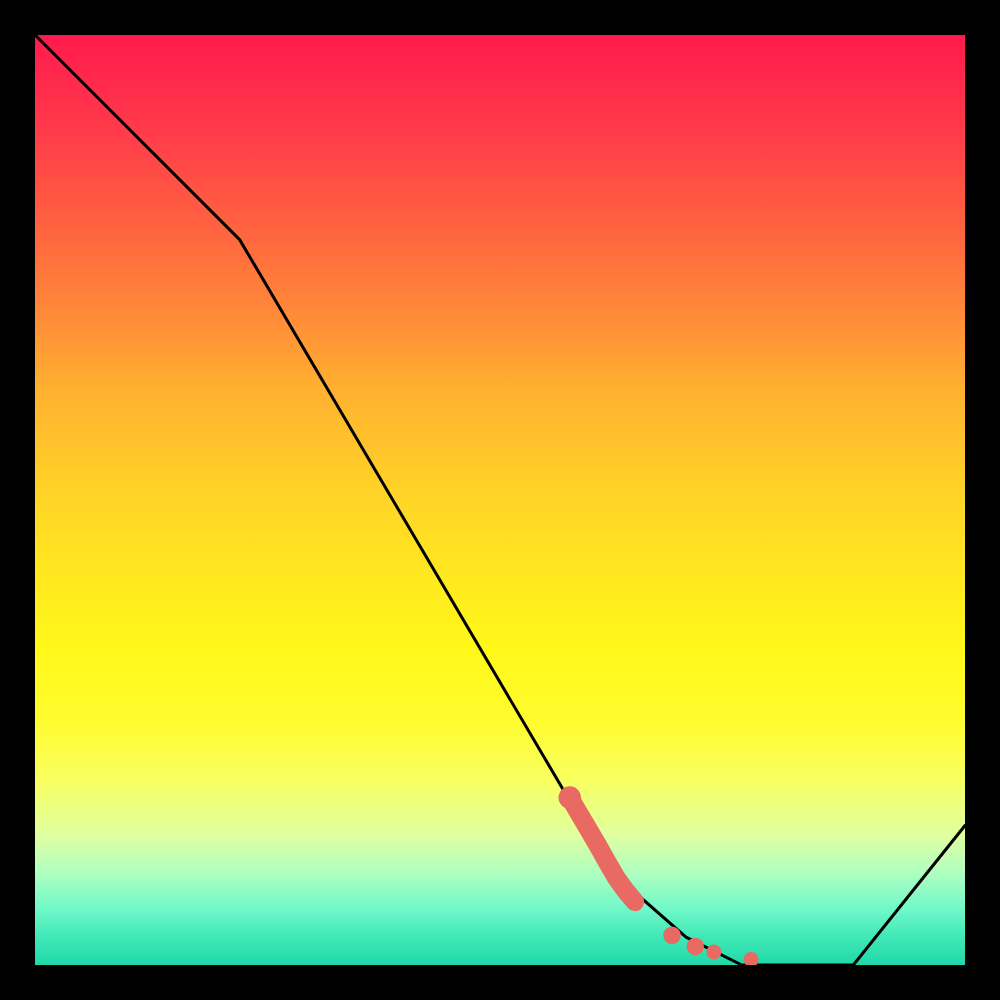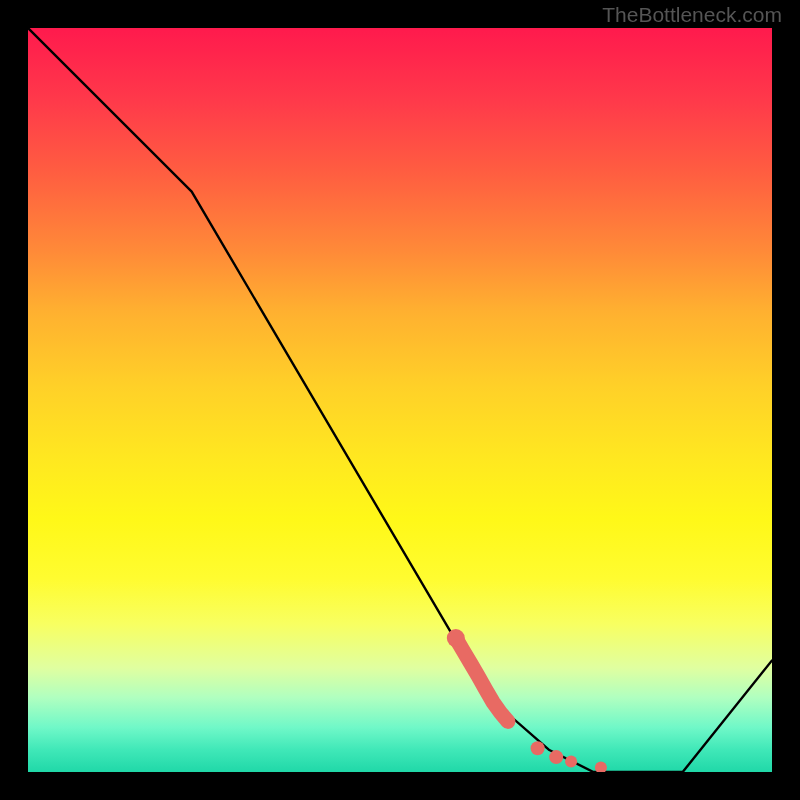--- a/index.html
+++ b/index.html
@@ -55,21 +55,20 @@
     top: 28px;
     width: 744px;
     height: 744px;
     z-index: 5;
   }
 </style>
 </head>
 <body>
 
 <div class="container">
-  <div class="watermark">TheBottleneck.com</div>
   <div class="plot-area"></div>
   <svg class="lines" viewBox="0 0 744 744">
     <g>
       <path id="curve-path" fill="none" stroke="#000" stroke-width="2.4" stroke-linejoin="round" stroke-linecap="round" d="M0.0 0.0 L163.7 163.7 L461.3 669.6 L520.8 721.7 L565.4 744.0 L610.1 744.0 L654.7 744.0 L744.0 632.4 "></path>
     </g>
     <g id="markers-group">
         <path d="M427.8 610.1 L435.2 622.7 L442.7 635.4 L450.1 648.0 L457.6 661.4 L465.0 674.1 L472.4 684.5 L479.9 693.4 " fill="none" stroke="#e86a63" stroke-width="15" stroke-linecap="round"></path>
         <circle cx="427.79999999999995" cy="610.08" r="9" fill="#e86a63"></circle>
         <circle cx="509.6" cy="720.2" r="7" fill="#e86a63"></circle>
         <circle cx="528.2" cy="729.1" r="7" fill="#e86a63"></circle>

